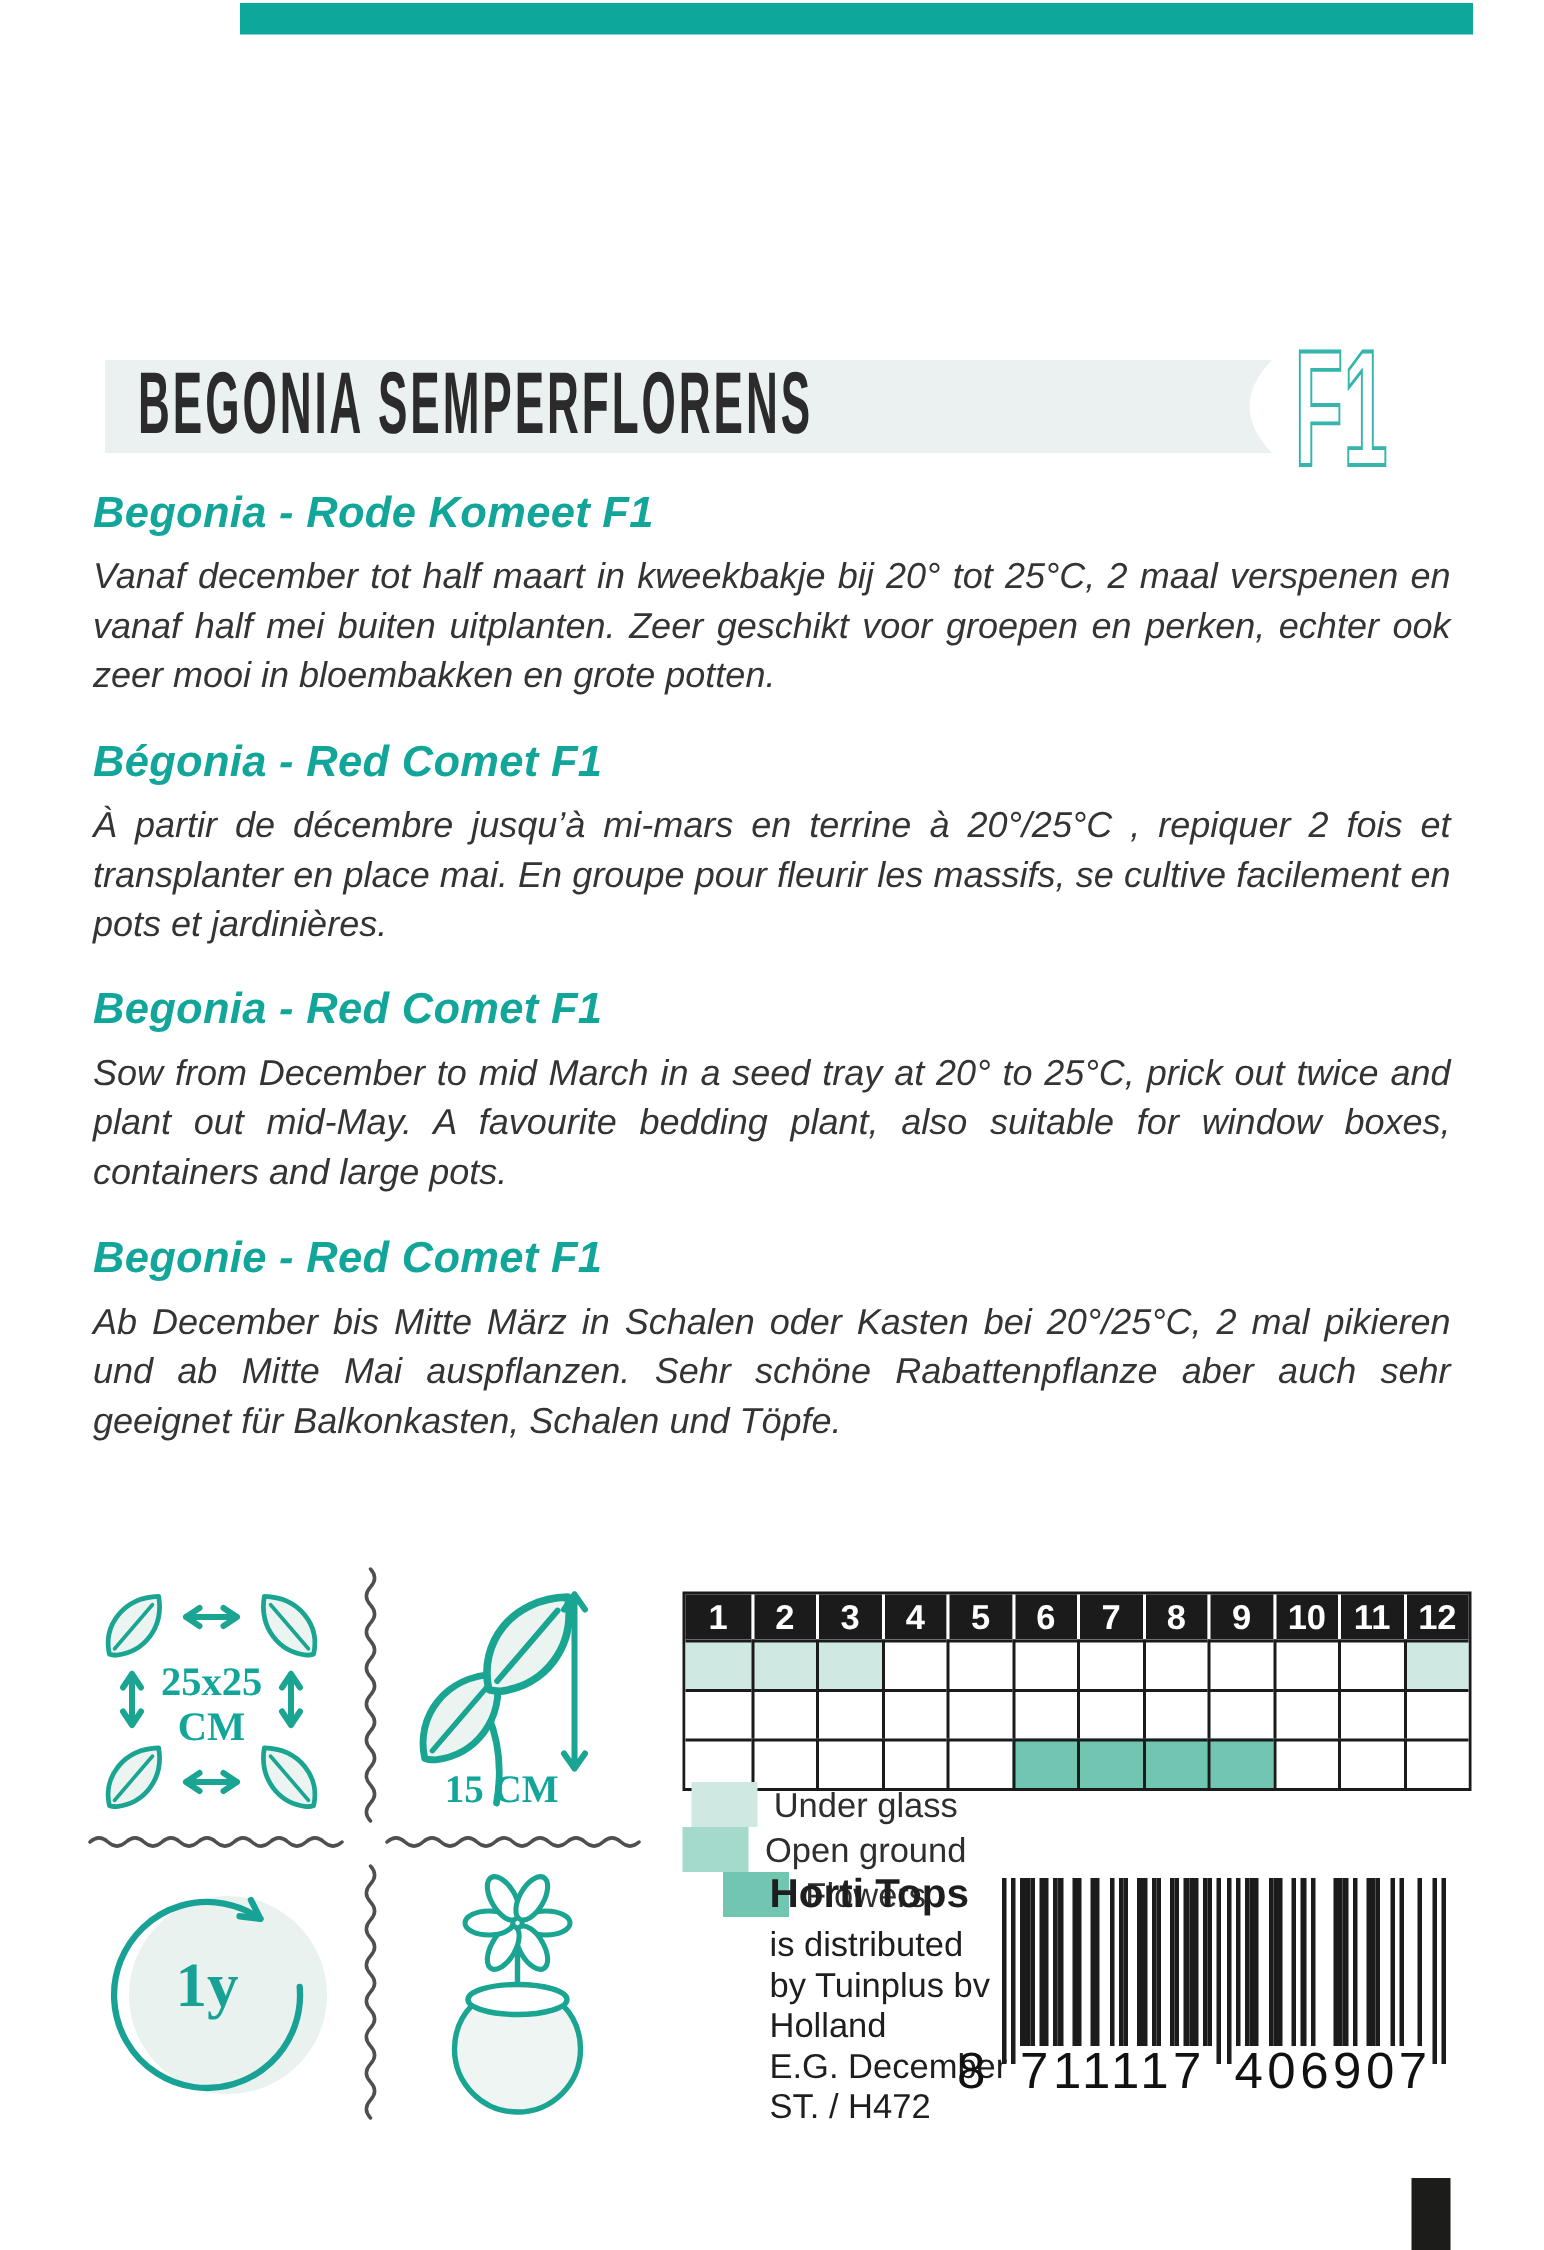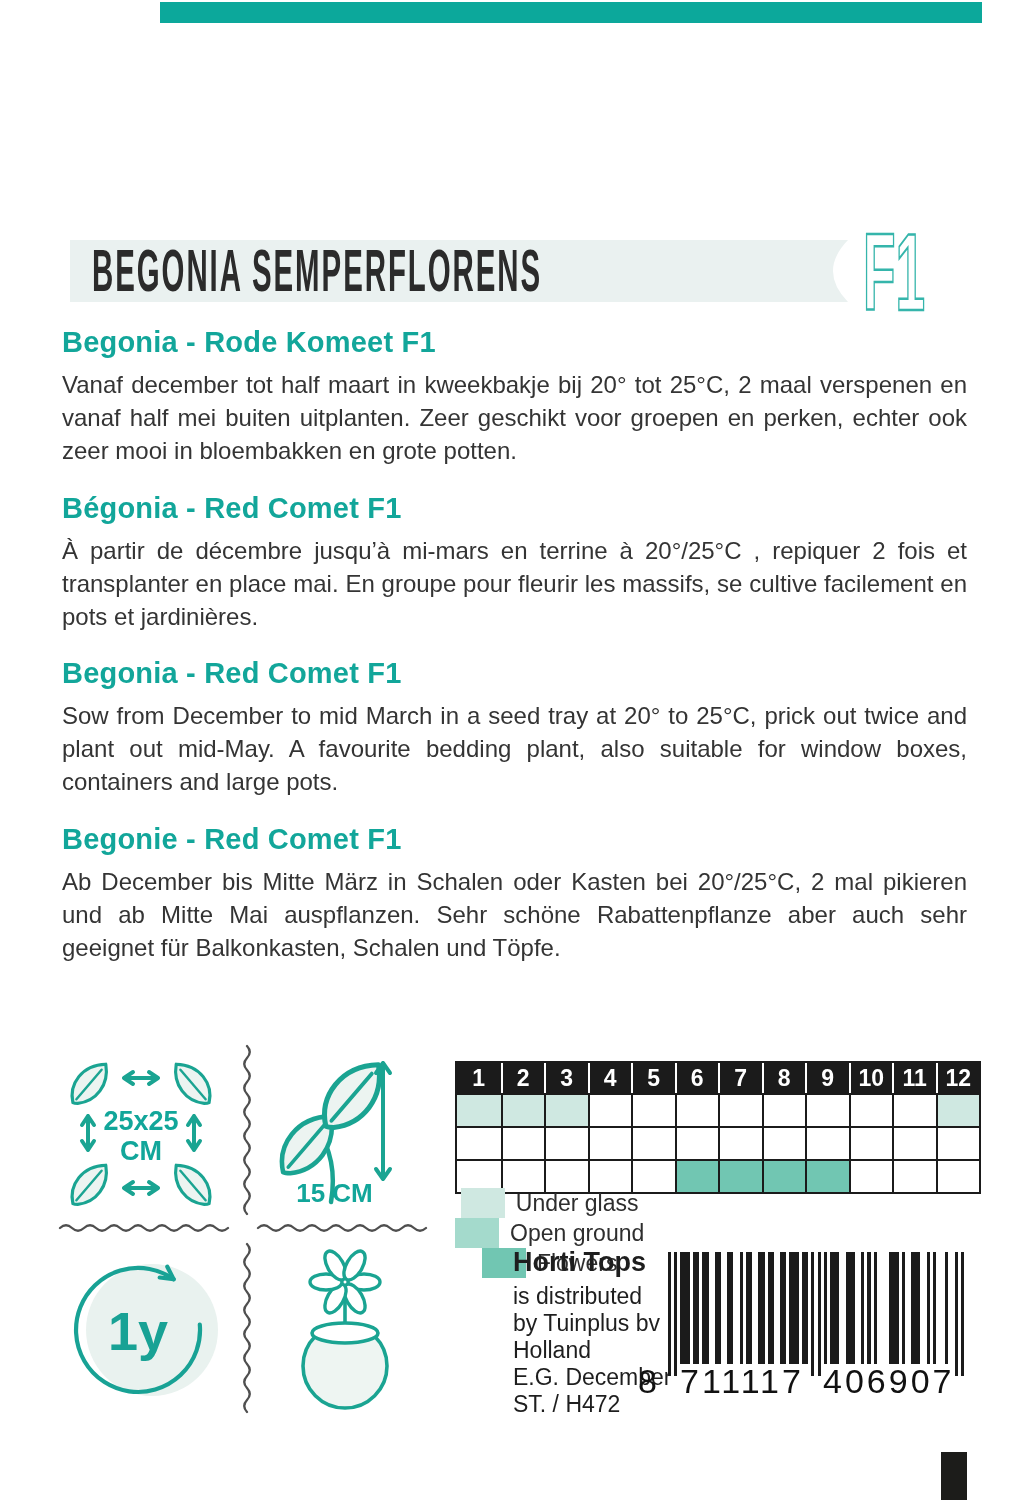--- a/index.html
+++ b/index.html
@@ -11,31 +11,31 @@
 
   .banner{left:70px;top:240px;width:778px;height:62px;background:#eaf1f0;
           clip-path:path("M0,0 L778,0 Q748,31 778,62 L0,62 Z");
           display:flex;align-items:center;}
   .banner-title{display:inline-block;margin-left:22px;font-size:30px;font-weight:bold;
           letter-spacing:2px;color:#2b2b2b;transform:scaleY(1.95) scaleX(0.98);
           transform-origin:left center;white-space:nowrap;}
 
   .f1-logo{left:860px;top:226px;width:72px;height:90px;}
 
-  .sec{left:62px;width:905px;}
+  .sec{left:62px;width:905px;font-style:italic;}
   .sec h2{margin:0;font-size:29px;font-weight:bold;color:#12a69a;letter-spacing:.2px;}
   .sec p{margin:9px 0 0 0;font-size:24px;line-height:33px;color:#343434;
          text-align:justify;}
   .sec-nl{top:326px;} .sec-fr{top:492px;} .sec-en{top:657px;} .sec-de{top:823px;}
 
   .icon-svg{position:absolute;}
-  .icon-label{position:absolute;text-align:center;font-weight:bold;color:#12a69a;}
+  .icon-label{position:absolute;text-align:center;font-weight:bold;color:#12a69a;font-family:Liberation Serif, serif;}
   .spacing-label{left:66px;top:1106px;width:150px;font-size:27px;line-height:30px;}
   .height-label{left:282px;top:1178px;width:105px;font-size:26px;}
-  .lifecycle-label{left:86px;top:1300px;width:104px;font-size:54px;color:#18a295;}
+  .lifecycle-label{left:86px;top:1300px;width:104px;font-size:42px;color:#18a295;}
 
   .cal-grid{left:455px;top:1061px;width:522px;display:grid;
             grid-template-columns:repeat(12,1fr);border:2px solid #1b1b1b;background:#fff;}
   .cal-month{height:30px;background:#1b1b1b;color:#fff;font-size:23px;font-weight:bold;
              display:flex;align-items:center;justify-content:center;border-left:2px solid #fff;}
   .cal-month:first-child{border-left:none;}
   .cal-cell{height:31px;border-top:2px solid #1b1b1b;border-left:2px solid #1b1b1b;background:#fff;}
   .cal-cell:nth-of-type(12n+1){border-left:none;}
 
   .cal-legend{left:455px;top:1188px;display:flex;align-items:center;flex-direction:column;}

